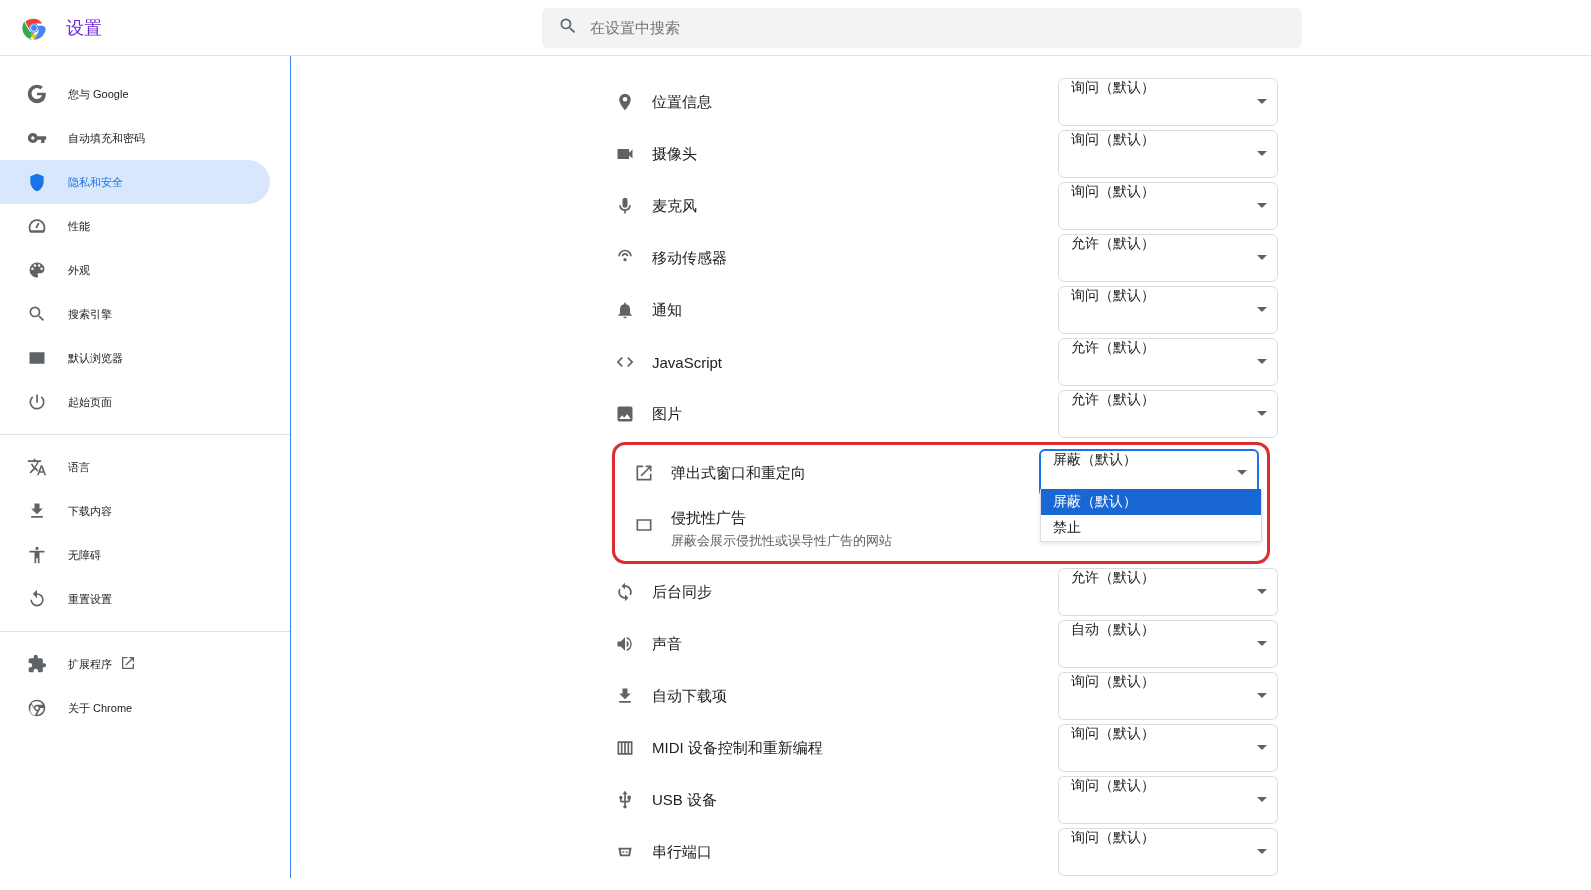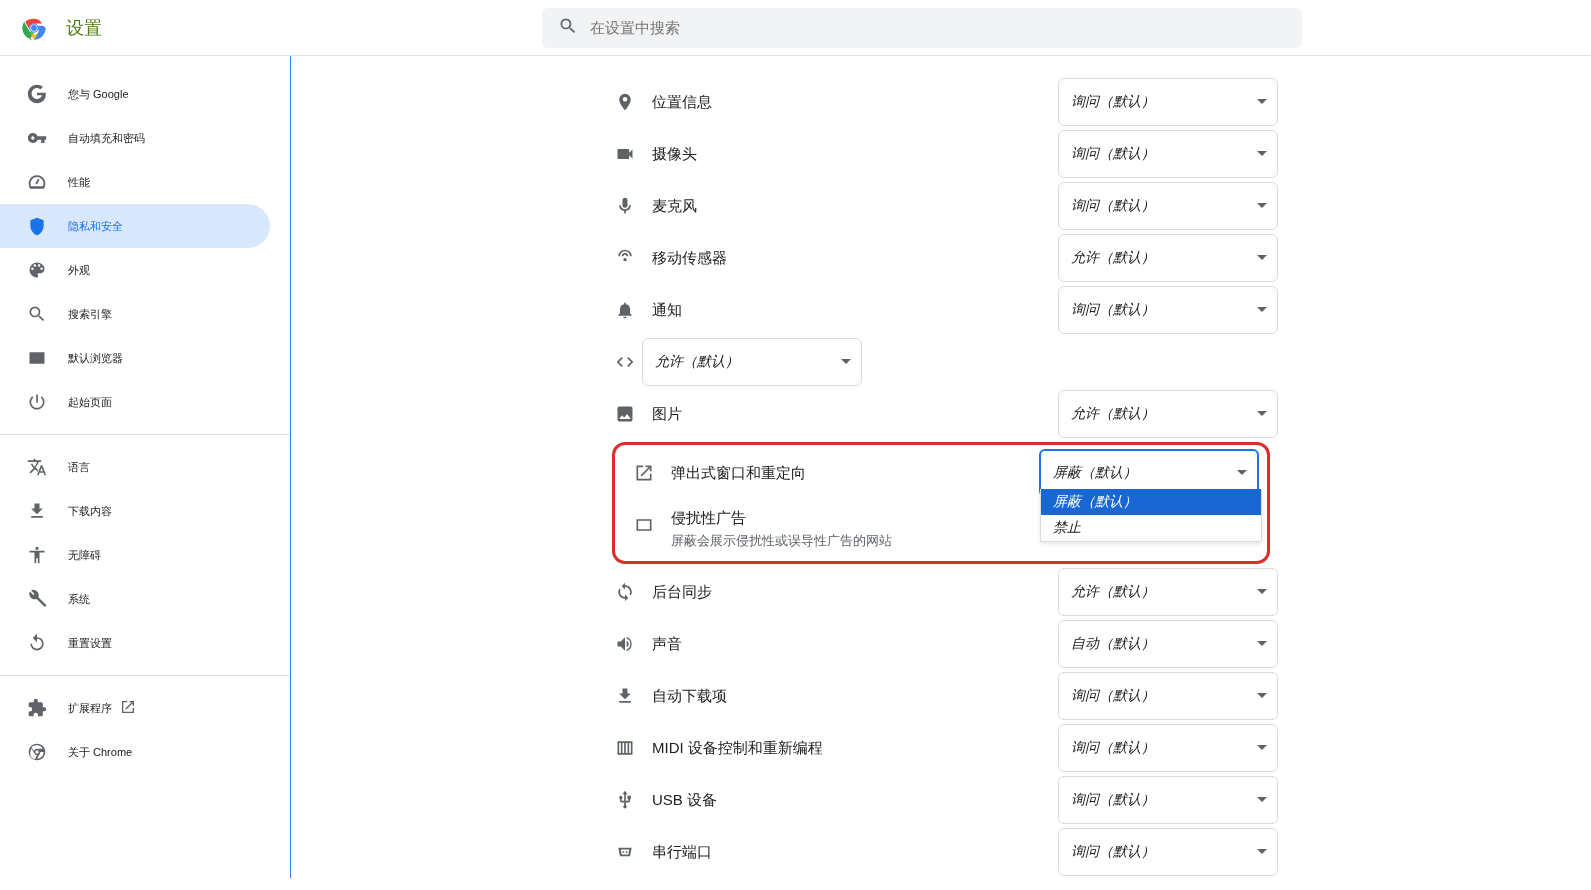--- a/index.html
+++ b/index.html
@@ -1,40 +1,40 @@
 <!DOCTYPE html>
 <html><head>
 <meta charset="utf-8">
 <style>
 * { margin: 0; padding: 0; box-sizing: border-box; font-family: "Microsoft YaHei", Arial, sans-serif; }
 body { background: #fff; color: #202124; font-size: 14px; }
 .header { display: flex; align-items: center; height: 56px; padding: 0 20px; border-bottom: 1px solid #e0e0e0; }
 .chrome-logo { width: 28px; height: 28px; margin-right: 18px; }
-.header-title { font-size: 18px; color: #4d7c0f; }
+.header-title { font-size: 18px; color: #6d28d9; }
 .search-wrap { margin-left: 440px; display: flex; align-items: center; background: #f1f3f4; border-radius: 6px; height: 40px; width: 760px; padding: 0 16px; }
 .search-wrap svg { width: 20px; height: 20px; fill: #5f6368; margin-right: 12px; }
 .search-wrap input { border: none; background: transparent; outline: none; font-size: 15px; color: #5f6368; width: 100%; }
 .layout { display: flex; }
 .sidebar { width: 290px; padding-top: 16px; }
 .side-item { display: flex; align-items: center; height: 44px; padding-left: 26px; border-radius: 0 22px 22px 0; cursor: pointer; color: #202124; font-size: 11px; margin-right: 20px; }
 .side-item.active { background: #d9e7fd; color: #1a73e8; }
 .side-item .icon { width: 22px; height: 22px; margin-right: 20px; display: flex; align-items: center; justify-content: center; }
 .side-item .icon svg { width: 20px; height: 20px; fill: #5f6368; }
 .side-item.active .icon svg { fill: #1a73e8; }
 .divider { border: none; border-top: 1px solid #e0e0e0; margin: 10px 0 10px 0; }
 .ext-icon { margin-left: 8px; }
 .main { flex: 1; border-left: 1px solid #3b82f6; padding: 20px 0 0 0; display: flex; justify-content: center; }
 .content { width: 690px; }
 .row { display: flex; align-items: center; height: 52px; padding: 0 8px 0 12px; }
 .row.tall { height: 60px; align-items: flex-start; padding-top: 10px; }
 .row-icon { width: 34px; display: flex; justify-content: center; }
 .row-icon svg { width: 20px; height: 20px; fill: #5f6368; }
 .row-label { flex: 1; margin-left: 10px; font-size: 15px; color: #202124; }
 .row-sub { font-size: 13px; color: #5f6368; margin-top: 4px; }
-.select { position: relative; width: 220px; height: 48px; border: 1px solid #dadce0; border-radius: 6px; display: flex; align-items: center; padding: 0 12px; font-size: 14px; color: #202124; cursor: pointer; background: #fff; font-style: italic; }
+.select { position: relative; width: 220px; height: 48px; border: 1px solid #dadce0; border-radius: 6px; display: flex; align-items: flex-start; padding: 0 12px; font-size: 14px; color: #202124; cursor: pointer; background: #fff; }
 .select.open { border: 2px solid #1a73e8; }
 .select .caret { position: absolute; right: 10px; top: 50%; transform: translateY(-50%); }
 .select .caret svg { width: 10px; height: 10px; fill: #5f6368; }
 .dropdown { position: absolute; top: 38px; left: -1px; width: 222px; background: #fff; border: 1px solid #dadce0; border-top: none; box-shadow: 0 2px 4px rgba(0,0,0,0.1); z-index: 10; }
 .dropdown-item { height: 26px; display: flex; align-items: center; padding: 0 12px; font-size: 14px; cursor: pointer; }
 .dropdown-item.selected { background: #1967d2; color: #fff; }
 .highlight-box { border: 3px solid #dd2c2c; border-radius: 13px; padding: 2px 0; margin: 2px 16px; }
 </style>
 </head>
 <body>
@@ -72,36 +72,36 @@
       <span>您与 Google</span>
     </div>
     <div class="side-item">
       <span class="icon">
           <svg viewBox="0 0 24 24">
             <path d="M12.65 10A6 6 0 007 6a6 6 0 100 12 6 6 0 005.65-4H17v4h4v-4h2v-4H12.65zM7 14a2 2 0 110-4 2 2 0 010 4z"></path>
           </svg>
         </span>
       <span>自动填充和密码</span>
     </div>
+    <div class="side-item active">
+      <span class="icon">
+          <svg viewBox="0 0 24 24">
+            <path d="M12 2L4 5v6c0 5.5 3.4 10.7 8 12 4.6-1.3 8-6.5 8-12V5l-8-3z"></path>
+          </svg>
+        </span>
+      <span>隐私和安全</span>
+    </div>
     <div class="side-item">
       <span class="icon">
           <svg viewBox="0 0 24 24">
             <path d="M12 4a10 10 0 00-8 16h16a10 10 0 00-8-16zm0 2a8 8 0 017.3 11H4.7A8 8 0 0112 6zm1 2l-3 6 2 1 3-6-2-1z"></path>
           </svg>
         </span>
       <span>性能</span>
     </div>
-    <div class="side-item active">
-      <span class="icon">
-          <svg viewBox="0 0 24 24">
-            <path d="M12 2L4 5v6c0 5.5 3.4 10.7 8 12 4.6-1.3 8-6.5 8-12V5l-8-3z"></path>
-          </svg>
-        </span>
-      <span>隐私和安全</span>
-    </div>
     <div class="side-item">
       <span class="icon">
           <svg viewBox="0 0 24 24">
             <path d="M12 3a9 9 0 000 18c1 0 1.5-.8 1.5-1.5 0-.4-.2-.8-.4-1-.3-.3-.4-.6-.4-1 0-.8.7-1.5 1.5-1.5H16a5 5 0 005-5c0-4.4-4-8-9-8zM6.5 12a1.5 1.5 0 110-3 1.5 1.5 0 010 3zm3-4a1.5 1.5 0 110-3 1.5 1.5 0 010 3zm5 0a1.5 1.5 0 110-3 1.5 1.5 0 010 3zm3 4a1.5 1.5 0 110-3 1.5 1.5 0 010 3z"></path>
           </svg>
         </span>
       <span>外观</span>
     </div>
     <div class="side-item">
       <span class="icon">
@@ -144,28 +144,20 @@
         </span>
       <span>下载内容</span>
     </div>
     <div class="side-item">
       <span class="icon">
           <svg viewBox="0 0 24 24">
             <path d="M12 2a2 2 0 110 4 2 2 0 010-4zm9 5H3v2h6v13h2v-6h2v6h2V9h6V7z"></path>
           </svg>
         </span>
       <span>无障碍</span>
-    </div>
-    <div class="side-item">
-      <span class="icon">
-          <svg viewBox="0 0 24 24">
-            <path d="M22.7 19l-9.1-9.1c.9-2.3.4-5-1.5-6.9a6.5 6.5 0 00-7.3-1.3l4.2 4.2L7.6 7.3 3.4 3.1a6.5 6.5 0 001.3 7.3c1.9 1.9 4.6 2.4 6.9 1.5L20.7 21a1 1 0 001.4 0l.6-.6a1 1 0 000-1.4z"></path>
-          </svg>
-        </span>
-      <span>系统</span>
     </div>
     <div class="side-item">
       <span class="icon">
           <svg viewBox="0 0 24 24">
             <path d="M12 5V1L7 6l5 5V7a6 6 0 11-6 6H4a8 8 0 108-8z"></path>
           </svg>
         </span>
       <span>重置设置</span>
     </div>
     <hr class="divider">
@@ -261,20 +253,21 @@
                 <path d="M0 2l5 5 5-5z"></path>
               </svg></span>
           </div>
       </div>
       <div class="row">
         <span class="row-icon">
             <svg viewBox="0 0 24 24">
               <path d="M9.4 16.6L4.8 12l4.6-4.6L8 6l-6 6 6 6 1.4-1.4zm5.2 0l4.6-4.6-4.6-4.6L16 6l6 6-6 6-1.4-1.4z"></path>
             </svg>
           </span>
+        <span class="row-label">JavaScript</span>
         <div class="select">
             <span>允许（默认）</span>
             <span class="caret"><svg viewBox="0 0 10 10">
                 <path d="M0 2l5 5 5-5z"></path>
               </svg></span>
           </div>
       </div>
       <div class="row">
         <span class="row-icon">
             <svg viewBox="0 0 24 24">

